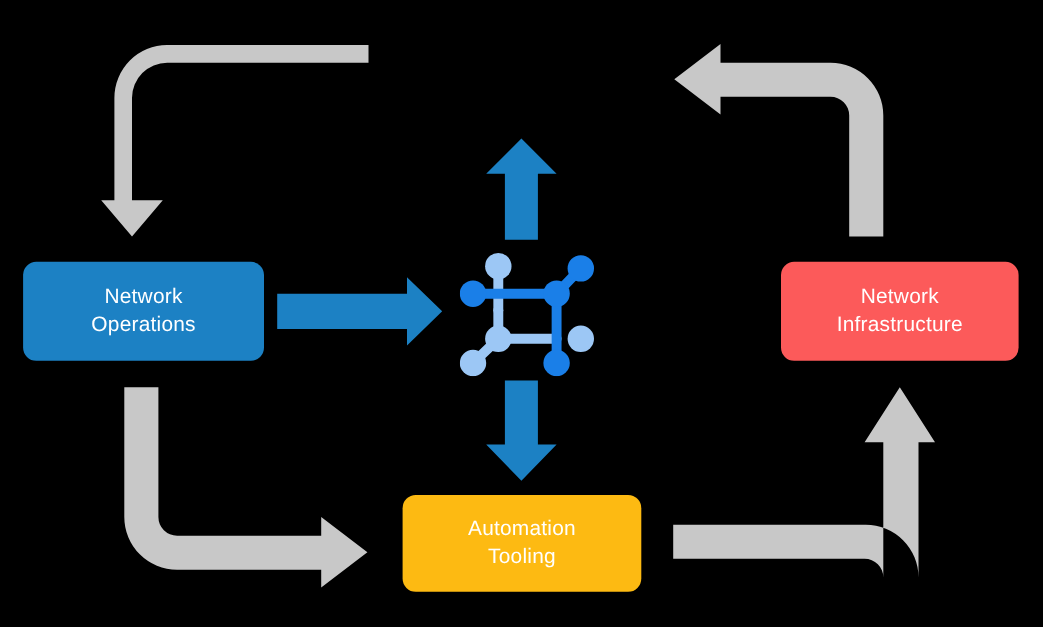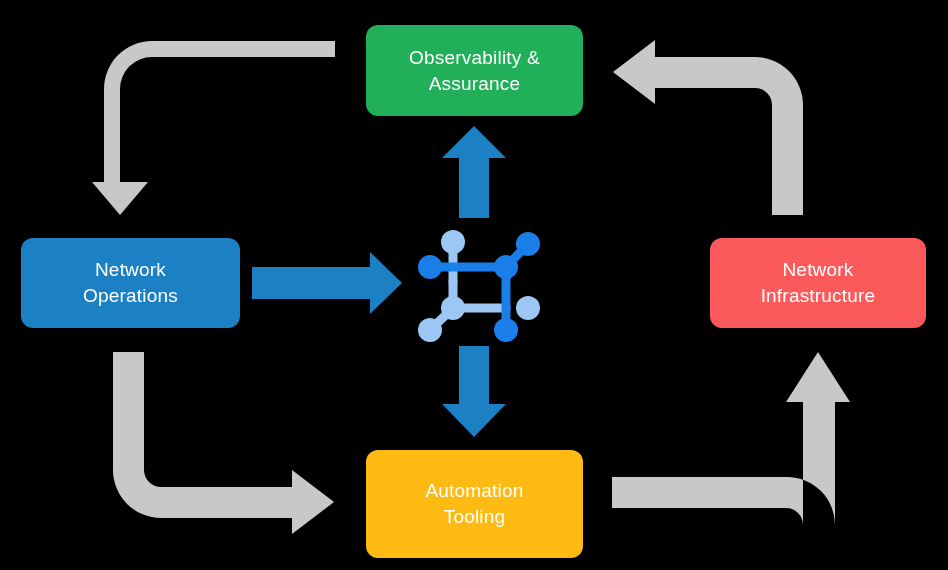--- a/index.html
+++ b/index.html
@@ -3,21 +3,21 @@
 <meta charset="utf-8">
 <style>
   html,body{margin:0;padding:0;background:#000;}
   body{width:948px;height:570px;overflow:hidden;font-family:"Liberation Sans",sans-serif;}
   #stage{position:relative;width:948px;height:570px;background:#000000;}
   .node-box{position:absolute;border-radius:12px;display:flex;align-items:center;justify-content:center;text-align:center;color:#ffffff;font-size:19px;line-height:1.35;font-weight:400;letter-spacing:.2px;padding:4px 10px;box-sizing:border-box;}
   .box-label{display:block;white-space:pre-line;}
   #box-observability{left:366px;top:25px;width:217px;height:91px;background:#22AF5A;}
   #box-operations{left:21px;top:238px;width:219px;height:90px;background:#1C81C4;}
   #box-infrastructure{left:710px;top:238px;width:216px;height:90px;background:#FC5A5A;}
-  #box-automation{left:366px;top:450px;width:217px;height:108px;background:#FDBA12;}
+  #box-automation{left:366px;top:450px;width:217px;height:88px;background:#FDBA12;}
   .layer{position:absolute;left:0;top:0;width:948px;height:570px;}
   .center-icon{position:absolute;left:418px;top:220px;width:122px;height:122px;}
 </style>
 </head>
 <body>
 
 <div id="stage">
 
   <svg class="layer" viewBox="0 0 948 570" xmlns="http://www.w3.org/2000/svg">
 
@@ -61,24 +61,20 @@
     <circle cx="35" cy="22" r="12" fill="#9CC7F5"></circle>
     <circle cx="12" cy="47" r="12" fill="#1A7FE8"></circle>
     <circle cx="88" cy="47" r="12" fill="#1A7FE8"></circle>
     <circle cx="110" cy="24" r="12" fill="#1A7FE8"></circle>
     <circle cx="35" cy="88" r="12" fill="#9CC7F5"></circle>
     <circle cx="110" cy="88" r="12" fill="#9CC7F5"></circle>
     <circle cx="88" cy="110" r="12" fill="#1A7FE8"></circle>
     <circle cx="12" cy="110" r="12" fill="#9CC7F5"></circle>
   </svg>
 
-  <div class="node-box" id="box-observability">
-    <span class="box-label">Observability &amp;
-Assurance</span>
-  </div>
 
   <div class="node-box" id="box-operations">
     <span class="box-label">Network
 Operations</span>
   </div>
 
   <div class="node-box" id="box-infrastructure">
     <span class="box-label">Network
 Infrastructure</span>
   </div>

